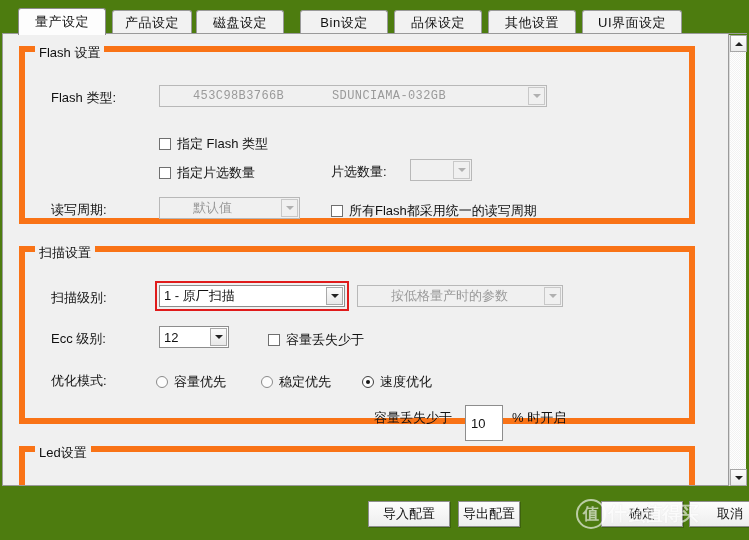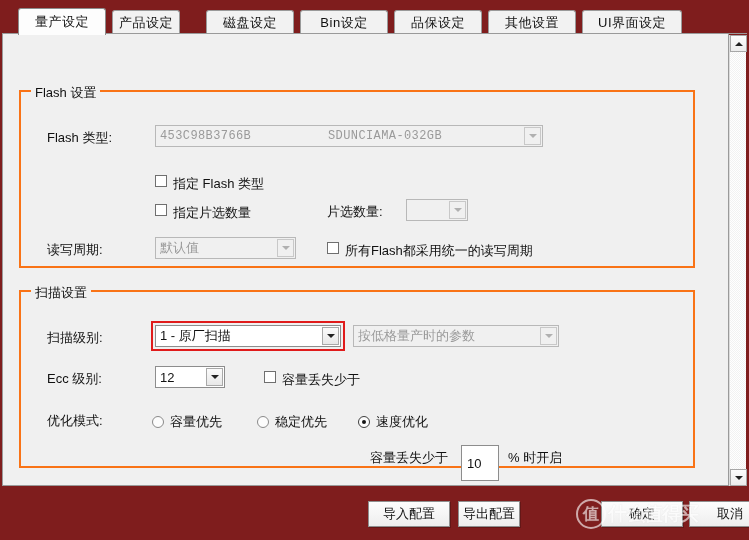--- a/index.html
+++ b/index.html
@@ -5,21 +5,21 @@
   * { box-sizing: border-box; }
   html, body {
     margin: 0; padding: 0;
     width: 749px; height: 540px;
     overflow: hidden;
     background: #f0f0f0;
     font-family: "Liberation Sans", "DejaVu Sans", sans-serif;
     font-size: 12px;
     color: #000;
   }
-  #app { position: relative; width: 749px; height: 540px; background: #7f1d1d; }
+  #app { position: relative; width: 749px; height: 540px; background: #4d7c0f; }
 
   
   .tabstrip {
     position: absolute; left: 0; top: 8px; width: 749px; height: 26px;
   }
   .tab {
     position: absolute; top: 2px; height: 24px;
     background: #f2f2f2;
     border: 1px solid #9a9a9a;
     border-bottom: none;
@@ -76,23 +76,22 @@
   }
   .arrow-dn {
     width: 0; height: 0;
     border-left: 4px solid transparent; border-right: 4px solid transparent;
     border-top: 4px solid #222;
   }
 
   
   .group {
     position: absolute;
-    border: 2px solid #f97316;
+    border: 6px solid #f97316;
     background: transparent;
-    margin-top: 44px;
   }
   .group > .gtitle {
     position: absolute; top: -8px; left: 10px;
     background: #f0f0f0;
     padding: 0 4px;
     font-size: 13px;
     color: #111;
     white-space: nowrap;
   }
 
@@ -125,42 +124,42 @@
     display: flex; align-items: center; justify-content: center;
     margin: 1px 1px 1px 0;
     border: 1px solid #a9a9a9;
   }
   .combo .cbtn i {
     width: 0; height: 0;
     border-left: 4px solid transparent; border-right: 4px solid transparent;
     border-top: 4px solid #222;
     display: block;
   }
-  .combo.disabled { background: #f0f0f0; border-color: #b8b8b8; }
+  .combo.disabled { background: #f0f0f0; border-color: #b8b8b8; padding-left: 29px; }
   .combo.disabled .ctext { color: #9a9a9a; }
   .combo.disabled .cbtn { background: #f0f0f0; border-color: #c8c8c8; }
   .combo.disabled .cbtn i { border-top-color: #b0b0b0; }
 
   .combo .mono {
     font-family: "Liberation Mono", "DejaVu Sans Mono", monospace;
     font-size: 12px;
     letter-spacing: 0.4px;
   }
   .mono-sec { position: absolute; left: 172px; }
 
   .redbox {
     position: absolute;
     border: 2px solid #e01b1b;
     background: transparent;
     pointer-events: none;
   }
 
   .chk {
     position: absolute;
-    display: flex; 
+    display: flex; align-items: center;
     font-size: 13px; color: #111;
     white-space: nowrap;
   }
   .chk .box {
     width: 12px; height: 12px;
     border: 1px solid #6f6f6f;
     background: #fff;
     margin-right: 6px;
     flex: none;
   }
@@ -240,24 +239,24 @@
 </style>
 </head>
 <body>
 
 <div id="app">
 
   <div class="tabstrip">
     <div class="tab active" style="left:18px;width:88px;">
       <span>量产设定</span>
     </div>
-    <div class="tab" style="left:112px;width:68px;">
+    <div class="tab" style="left:112px;width:80px;">
       <span>产品设定</span>
     </div>
-    <div class="tab" style="left:206px;width:88px;">
+    <div class="tab" style="left:196px;width:88px;">
       <span>磁盘设定</span>
     </div>
     <div class="tab" style="left:300px;width:88px;">
       <span>Bin设定</span>
     </div>
     <div class="tab" style="left:394px;width:88px;">
       <span>品保设定</span>
     </div>
     <div class="tab" style="left:582px;width:100px;">
       <span>UI界面设定</span>

